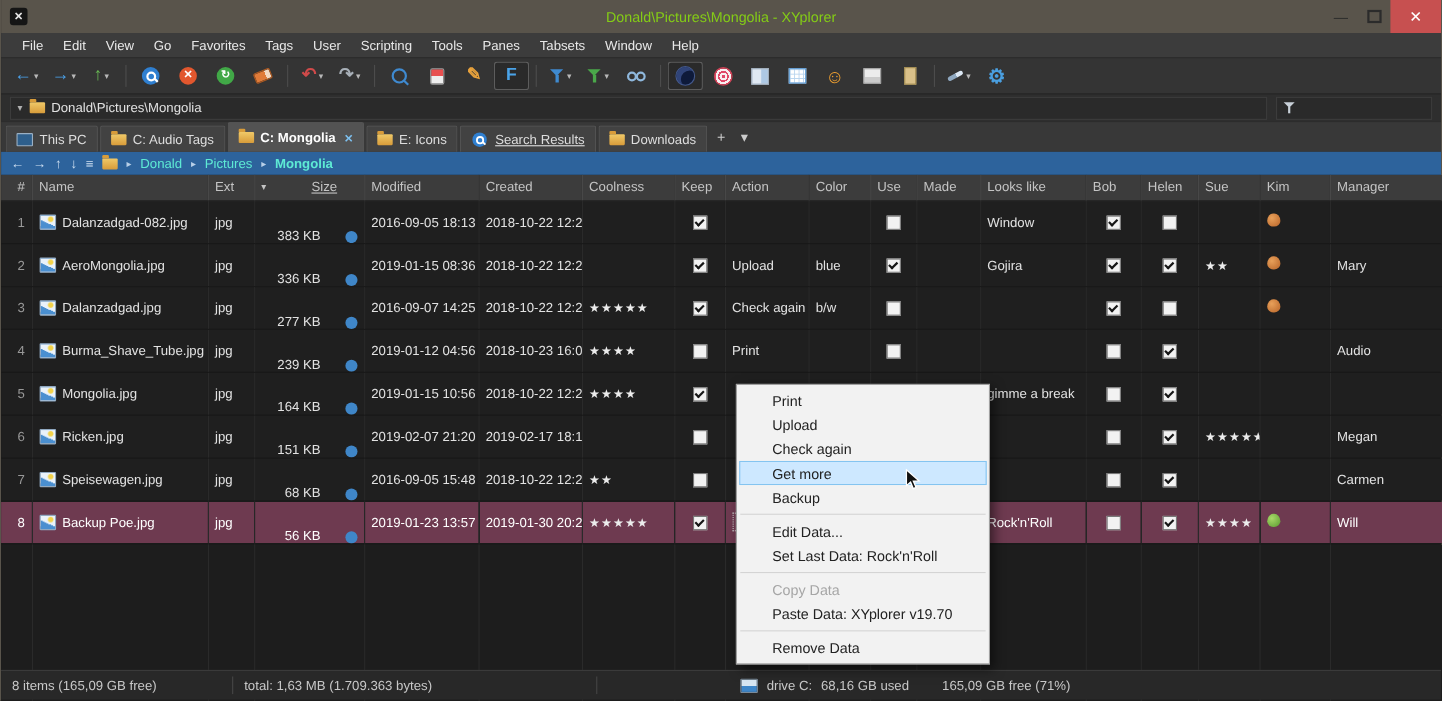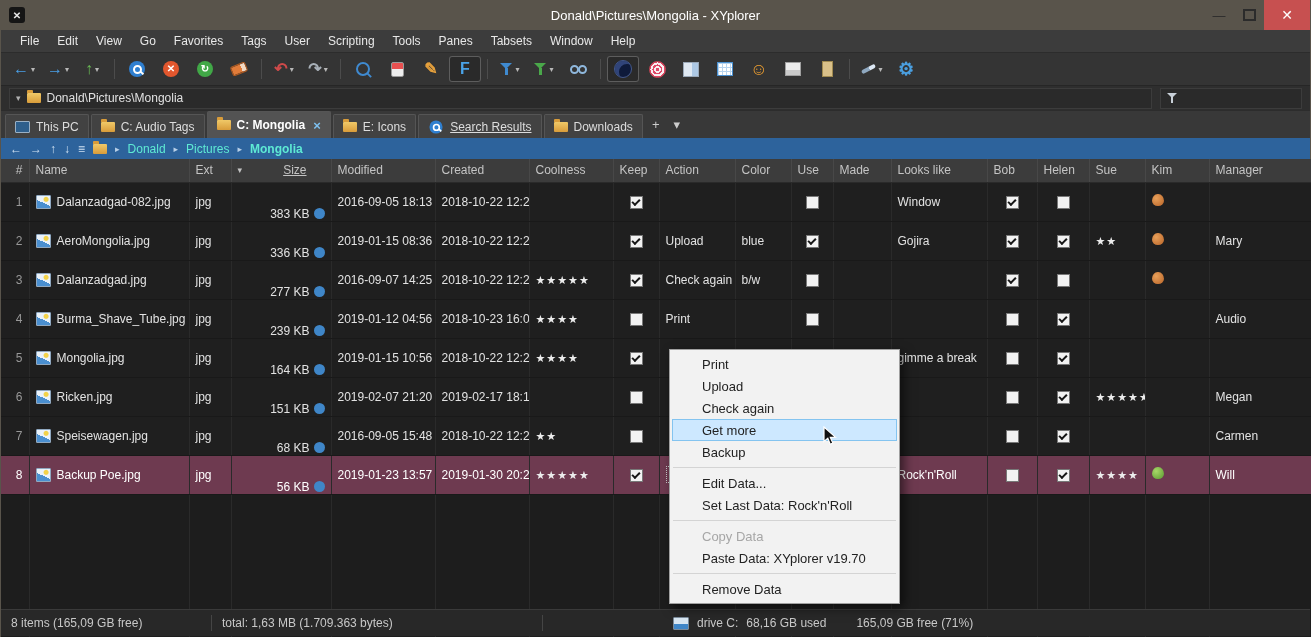--- a/index.html
+++ b/index.html
@@ -3,21 +3,21 @@
 <meta charset="utf-8">
 <style>
   html,body{margin:0;padding:0;background:#101010;}
   body{width:1311px;height:637px;overflow:hidden;font-family:"Liberation Sans",sans-serif;-webkit-font-smoothing:antialiased;}
   .window{position:relative;width:1311px;height:637px;background:#1d1d1d;box-sizing:border-box;
           border-left:1px solid #59544b;border-right:1px solid #59544b;border-bottom:1px solid #59544b;}
 
   
   .titlebar{height:30px;background:#59544b;display:flex;align-items:center;position:relative;}
   .logo{width:16px;height:16px;background:#151515;margin-left:8px;border-radius:3px;display:flex;align-items:center;justify-content:center;color:#e8e8e8;font-size:10px;font-weight:bold;z-index:2;}
-  .title{position:absolute;left:0;right:0;text-align:center;color:#ffffff;font-size:13px;}
+  .title{position:absolute;left:0;right:0;text-align:center;color:#84cc16;font-size:13px;}
   .win-controls{margin-left:auto;display:flex;height:100%;z-index:2;}
   .win-btn{width:30px;height:100%;display:flex;align-items:center;justify-content:center;color:#2b2b2b;font-size:13px;}
   .max-glyph{width:9px;height:8px;border:2px solid #2b2b2b;}
   .win-btn.close{width:46px;background:#c75050;color:#fff;font-size:14px;}
 
   
   .menubar{height:22px;background:#3c3c3c;display:flex;align-items:center;padding-left:10px;}
   .menu-item{padding:0 9px;font-size:12px;color:#e8e8e8;height:100%;display:flex;align-items:center;}
 
   
@@ -86,21 +86,21 @@
   table{border-collapse:collapse;table-layout:fixed;width:1311px;font-size:12px;}
   th{height:23px;background:#3c3c3c;color:#c4c4c4;font-weight:normal;text-align:left;padding:0 6px;border-right:1px solid #484848;border-bottom:1px solid #2a2a2a;white-space:nowrap;overflow:hidden;box-sizing:border-box;}
   th.num{text-align:right;}
   td{height:21px;padding:0 6px;color:#e2e2e2;border-right:1px solid #2a2a2a;border-bottom:1px solid #191919;white-space:nowrap;overflow:hidden;background:#1f1f1f;box-sizing:border-box;}
   tr.selected td{background:#6e3a50;color:#fff;}
   td.num{color:#989898;text-align:right;}
   td.center{text-align:center;}
   .name-wrap{display:flex;align-items:center;gap:6px;}
   .img-icon{width:13px;height:12px;border:1px solid #90a8c0;border-radius:1px;display:inline-block;flex:0 0 auto;
             background:radial-gradient(circle at 70% 28%,#f2d24a 0 2px,transparent 3px),linear-gradient(205deg,#eaf2fa 0 55%,#4a8fd0 55% 100%);}
-  .size-wrap{display:flex;align-items:center;justify-content:flex-end;gap:4px;margin-top:24px;}
+  .size-wrap{display:flex;align-items:flex-end;justify-content:flex-end;gap:22px;margin-top:24px;}
   .dot{width:11px;height:11px;border-radius:50%;background:#3f86c8;display:inline-block;flex:0 0 auto;}
   .stars{color:#ececec;letter-spacing:1px;font-size:11px;}
   .cb{width:13px;height:13px;background:#f2f2f2;border:1px solid #787878;display:inline-block;position:relative;vertical-align:middle;box-sizing:border-box;}
   .cb.checked::after{content:'';position:absolute;left:1.5px;top:2px;width:6px;height:3px;border-left:2px solid #161616;border-bottom:2px solid #161616;transform:rotate(-45deg);}
   .fruit{width:12px;height:12px;border-radius:50% 50% 50% 50%/60% 60% 45% 45%;display:inline-block;}
   .fruit.peach{background:radial-gradient(circle at 35% 35%,#e8a05a,#b86428);}
   .fruit.leaf{background:radial-gradient(circle at 35% 35%,#a8d868,#5a9a30);}
   .cell-focus{border:1px dotted #c8c8c8;height:15px;}
   .size-h{display:flex;align-items:center;}
   .size-h .sort{color:#c4c4c4;font-size:9px;}

